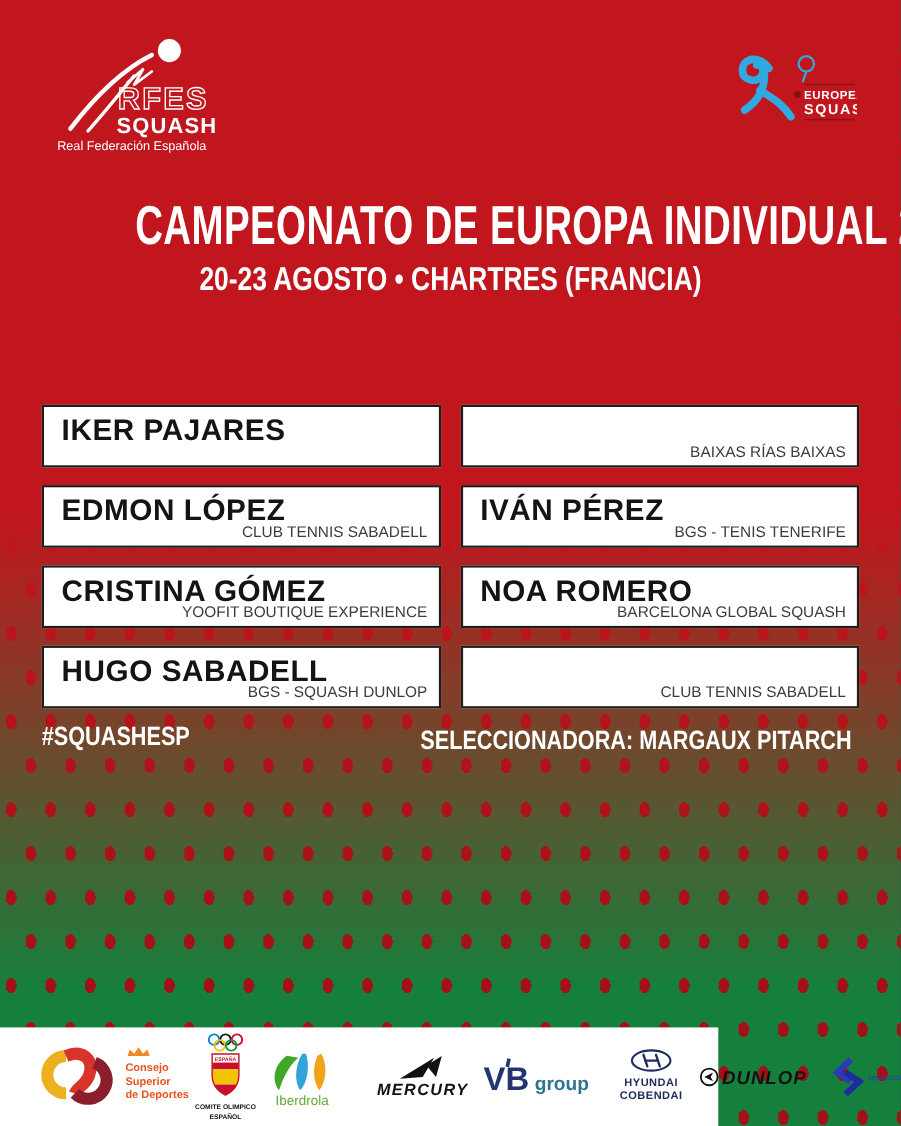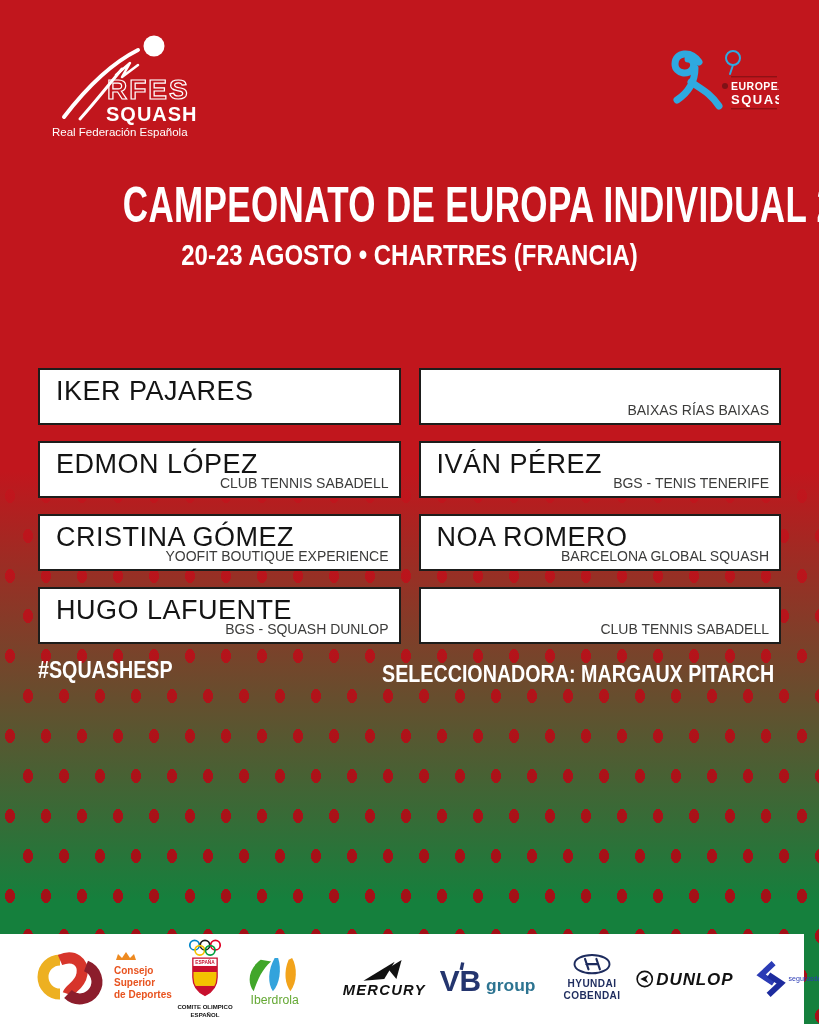--- a/index.html
+++ b/index.html
@@ -33,38 +33,38 @@
   .players-grid {
     position:absolute; top:368px; left:38px; width:743px;
     display:grid; grid-template-columns:1fr 1fr; column-gap:18px; row-gap:16px;
   }
   .card {
     position:relative; height:57px; background:#ffffff;
     border:2px solid #1d1d1b;
   }
   .player-name {
     position:absolute; left:16px; top:6px;
-    font-size:27px; font-weight:normal; color:#141414; letter-spacing:0.5px; white-space:nowrap;
+    font-size:27px; font-weight:bold; color:#141414; letter-spacing:0.5px; white-space:nowrap;
   }
   .player-club {
     position:absolute; right:10px; bottom:5px;
     font-size:14px; color:#3c3c3b; white-space:nowrap;
   }
   .hashtag {
     position:absolute; left:38px; top:656px; color:#fff;
     font-size:24px; font-weight:bold;
     transform:scaleX(0.82); transform-origin:left center; white-space:nowrap;
   }
   .coach-line {
     position:absolute; right:45px; top:660px; color:#fff;
     font-size:24px; font-weight:bold;
     transform:scaleX(0.82); transform-origin:right center; white-space:nowrap;
   }
   .sponsor-strip {
-    position:absolute; left:0; bottom:0; width:804px; height:90px;
+    position:absolute; left:0; bottom:0; width:653px; height:90px;
     background:#ffffff; display:flex; align-items:center;
     justify-content:space-between; padding:0 22px;margin-top:23px;
   }
   .sponsor { flex:none; display:block; }
   svg text { font-family:"Liberation Sans", sans-serif; }
 </style>
 </head>
 <body>
 
 <div class="poster">
@@ -116,21 +116,21 @@
     </div>
     <div class="card">
       <div class="player-name">CRISTINA GÓMEZ</div>
       <div class="player-club">YOOFIT BOUTIQUE EXPERIENCE</div>
     </div>
     <div class="card">
       <div class="player-name">NOA ROMERO</div>
       <div class="player-club">BARCELONA GLOBAL SQUASH</div>
     </div>
     <div class="card">
-      <div class="player-name">HUGO LAFUENTE</div>
+      <div class="player-name">HUGO SABADELL</div>
       <div class="player-club">BGS - SQUASH DUNLOP</div>
     </div>
     <div class="card">
       <div class="player-club">CLUB TENNIS SABADELL</div>
     </div>
   </div>
 
   <div class="hashtag">#SQUASHESP</div>
   <div class="coach-line">SELECCIONADORA: MARGAUX PITARCH</div>
 

